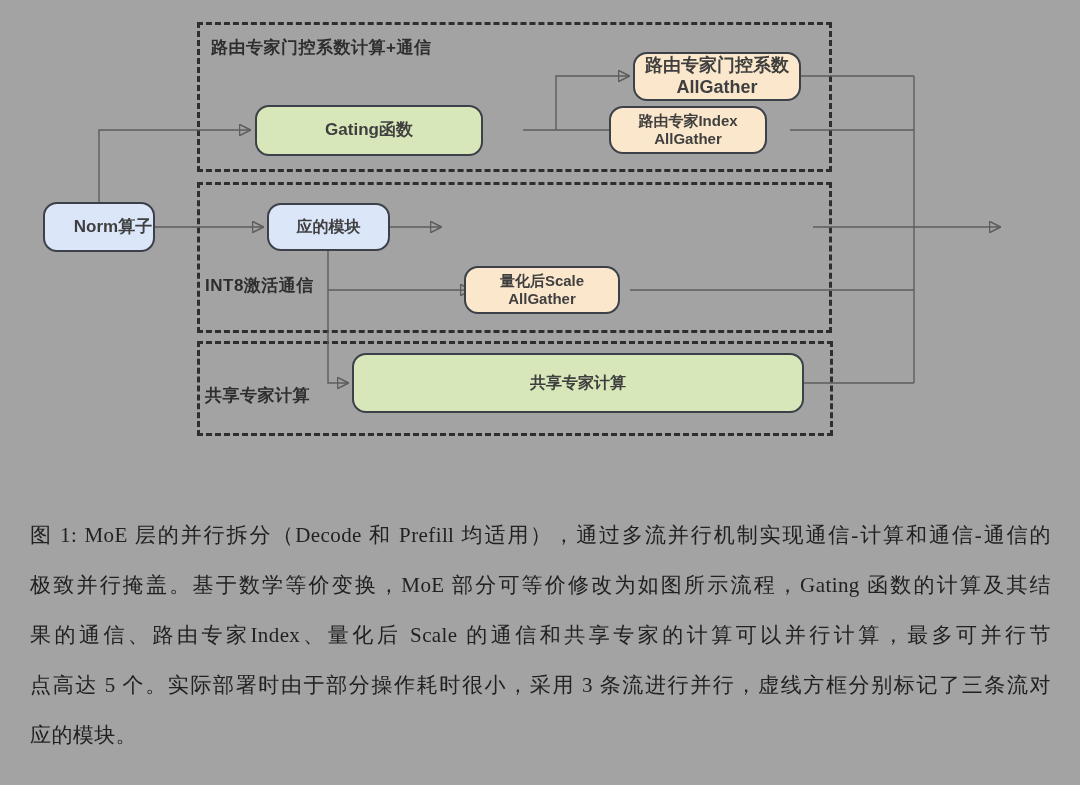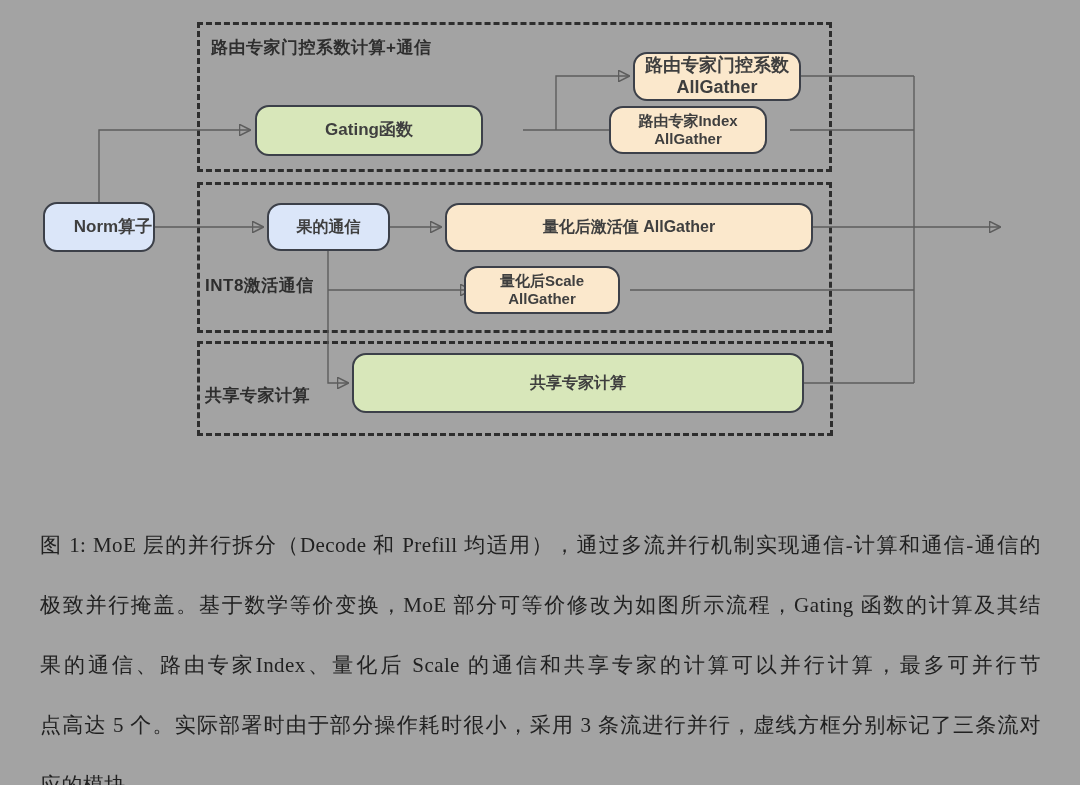--- a/index.html
+++ b/index.html
@@ -40,21 +40,21 @@
   .n-ag-act{left:445px;top:203px;width:368px;height:49px;font-size:16px;}
   .n-ag-scale{left:464px;top:266px;width:156px;height:48px;font-size:15px;}
   .n-shared{left:352px;top:353px;width:452px;height:60px;font-size:16px;}
   
   .caption{
     position:absolute;left:30px;top:510px;width:1021px;
     font-family:"Liberation Serif","DejaVu Serif",serif;
     font-size:21px;color:#212121;
   }
   .cap-line{
-    margin:10px;line-height:50px;white-space:nowrap;
+    margin:0;line-height:50px;white-space:nowrap;
     text-align:justify;text-align-last:justify;letter-spacing:0.4px;
   }
   .cap-line.last{text-align-last:left;}
 </style>
 </head>
 <body>
 
 <div class="canvas">
 
   <div class="diagram">
@@ -91,36 +91,33 @@
       <path d="M914 227 H999" marker-end="url(#arr)"></path>
     </svg>
 
     <div class="node blue n-norm">
       <span>Norm算子</span>
     </div>
     <div class="node green n-gating">
       <span>Gating函数</span>
     </div>
     <div class="node blue n-quant">
-      <span>果的通信</span>
+      <span>应的模块</span>
     </div>
     <div class="node orange n-ag-gate">
       <span>
         <span>路由专家门控系数</span><br>
         <span>AllGather</span>
       </span>
     </div>
     <div class="node orange n-ag-index">
       <span>
         <span>路由专家Index</span><br>
         <span>AllGather</span>
       </span>
-    </div>
-    <div class="node orange n-ag-act">
-      <span>量化后激活值 AllGather</span>
     </div>
     <div class="node orange n-ag-scale">
       <span>
         <span>量化后Scale</span><br>
         <span>AllGather</span>
       </span>
     </div>
     <div class="node green n-shared">
       <span>共享专家计算</span>
     </div>

